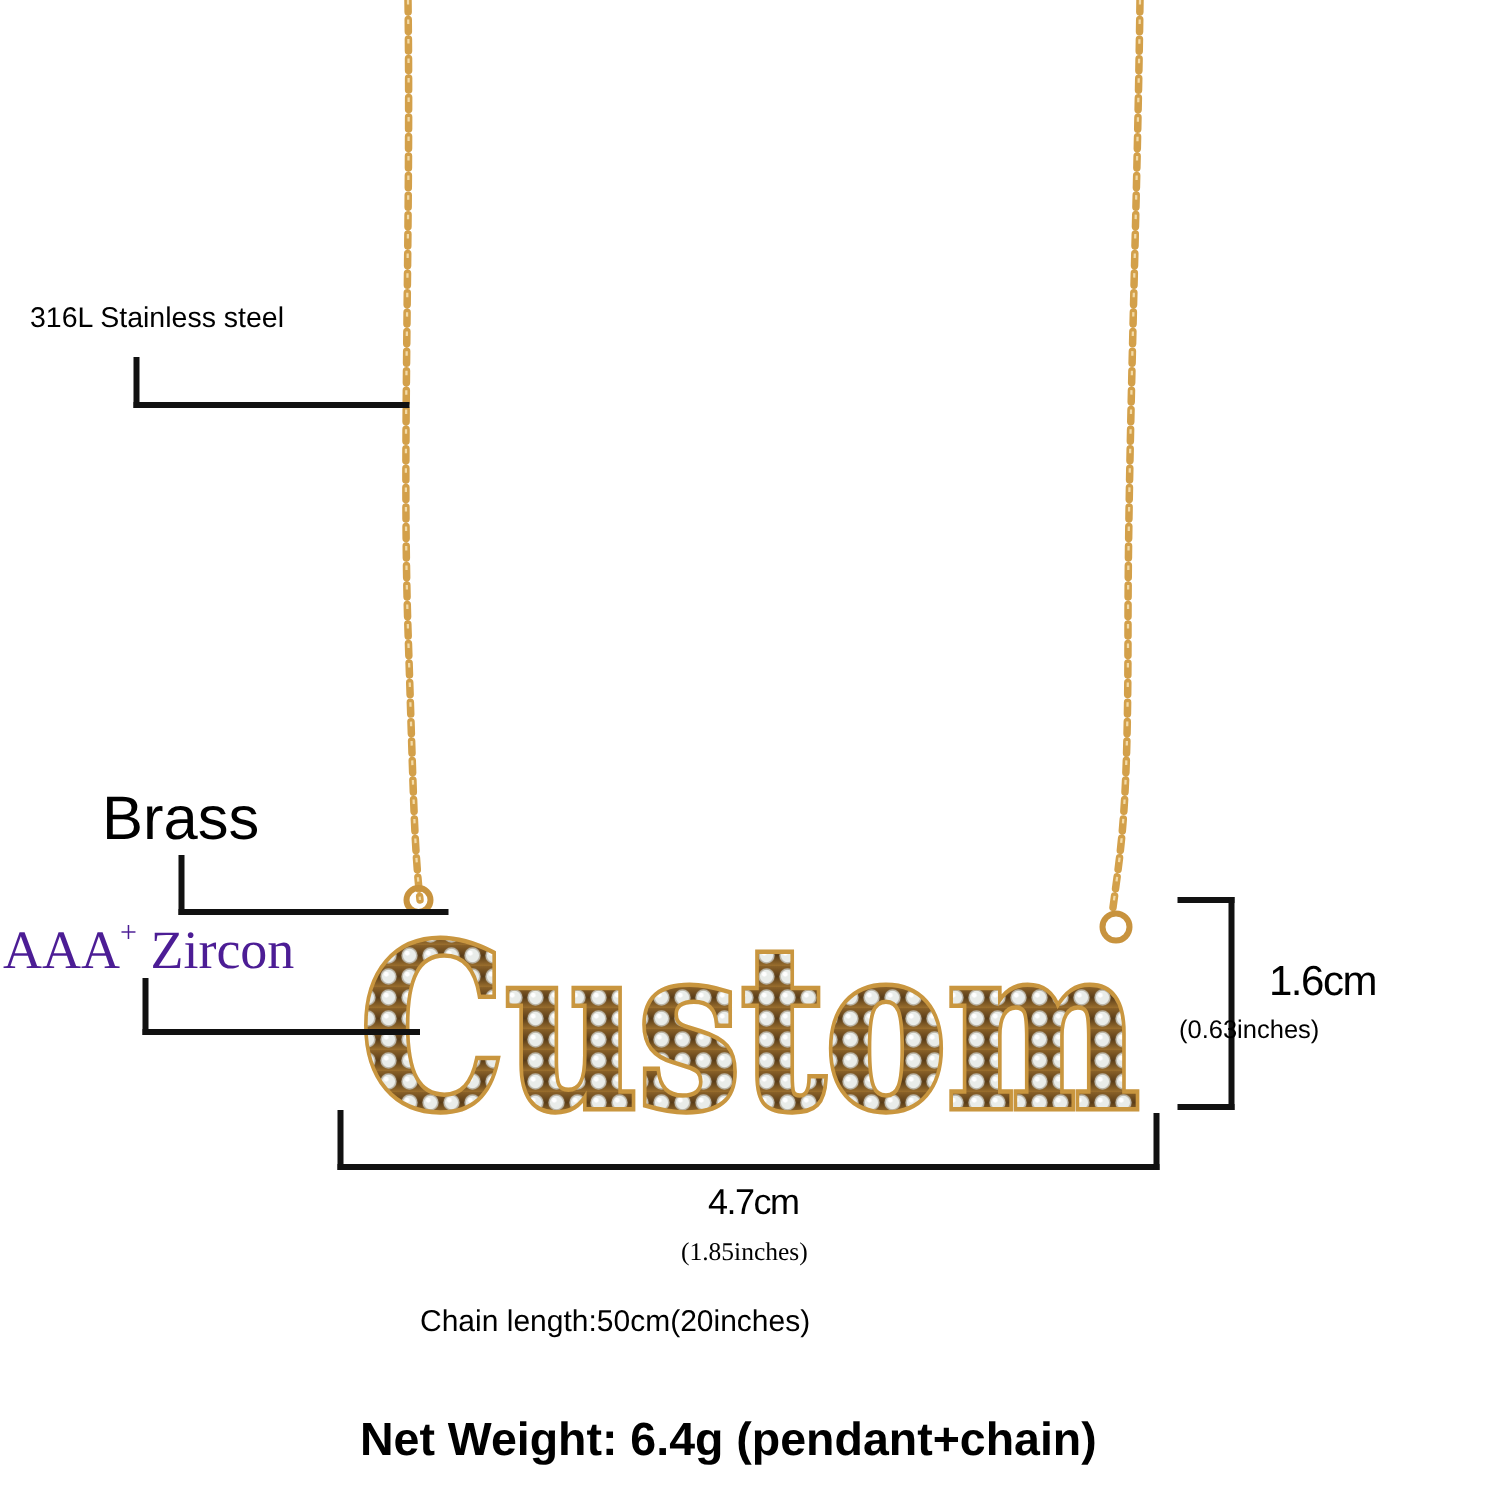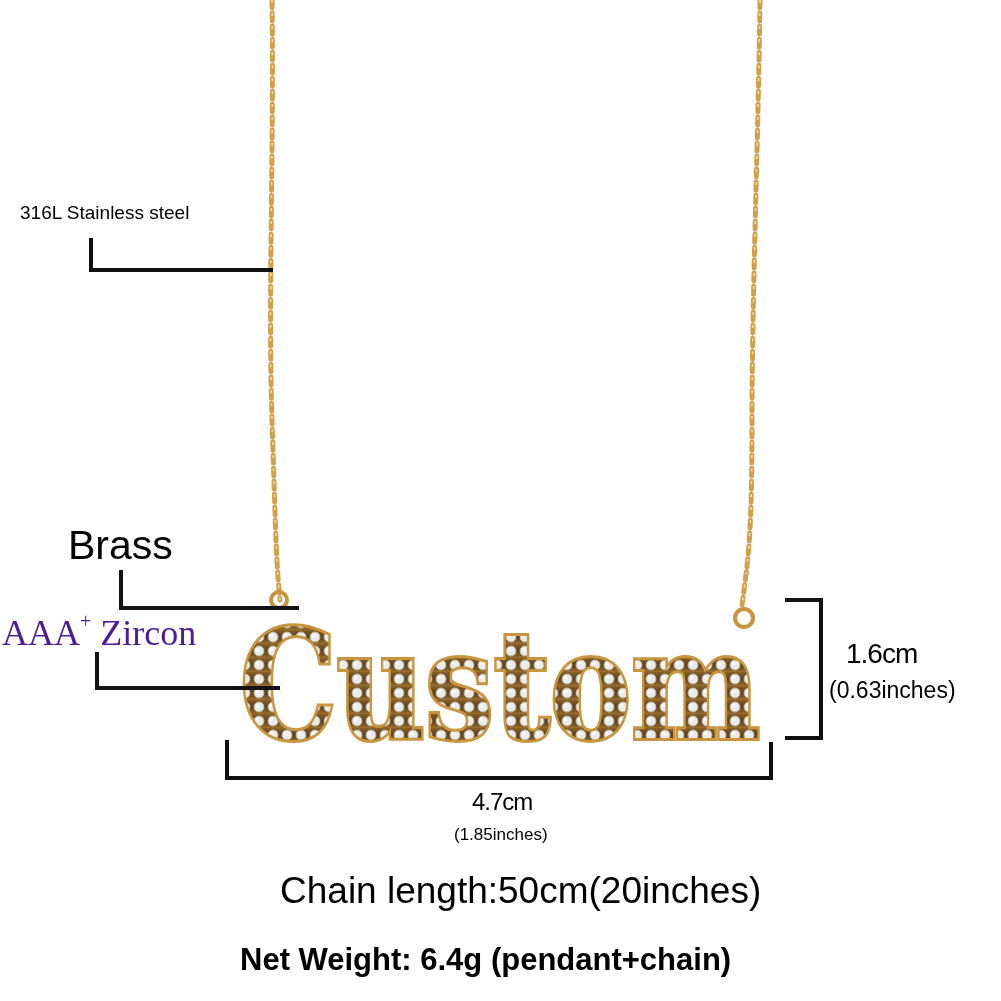--- a/index.html
+++ b/index.html
@@ -64,22 +64,22 @@
   <span>AAA</span><sup style="font-size:20px; position:relative; top:-4px;">+</sup>
   <span>Zircon</span>
 </div>
 <div class="bar" style="left:95px; top:652px; width:4px; height:38px;"></div>
 <div class="bar" style="left:95px; top:686px; width:185px; height:4px;"></div>
 
 <div class="bar" style="left:785px; top:598px; width:38px; height:4px;"></div>
 <div class="bar" style="left:819px; top:598px; width:4px; height:142px;"></div>
 <div class="bar" style="left:785px; top:736px; width:38px; height:4px;"></div>
 <div class="abs label-sans" style="left:846px; top:638px; font-size:28px; letter-spacing:-1px;">1.6cm</div>
-<div class="abs label-sans" style="left:829px; top:677px; font-size:23px;">(0.63inches)</div>
+<div class="abs label-sans" style="left:786px; top:677px; font-size:17px;">(0.63inches)</div>
 
 <div class="bar" style="left:225px; top:740px; width:4px; height:40px;"></div>
 <div class="bar" style="left:225px; top:776px; width:548px; height:4px;"></div>
 <div class="bar" style="left:769px; top:742px; width:4px; height:38px;"></div>
 <div class="abs label-sans" style="left:472px; top:788px; font-size:24px; letter-spacing:-1px;">4.7cm</div>
-<div class="abs label-sans" style="left:454px; top:825px; font-size:17px;">(1.85inches)</div>
+<div class="abs label-sans" style="left:454px; top:825px; font-size:17px;font-family:Liberation Serif, serif;">(1.85inches)</div>
 
-<div class="abs label-sans" style="left:280px; top:870px; font-size:37px;">Chain length:50cm(20inches)</div>
+<div class="abs label-sans" style="left:280px; top:870px; font-size:20px;">Chain length:50cm(20inches)</div>
 <div class="abs label-sans" style="left:240px; top:942px; font-size:31px;font-weight:bold;">Net Weight: 6.4g (pendant+chain)</div>
 
 </body></html>

